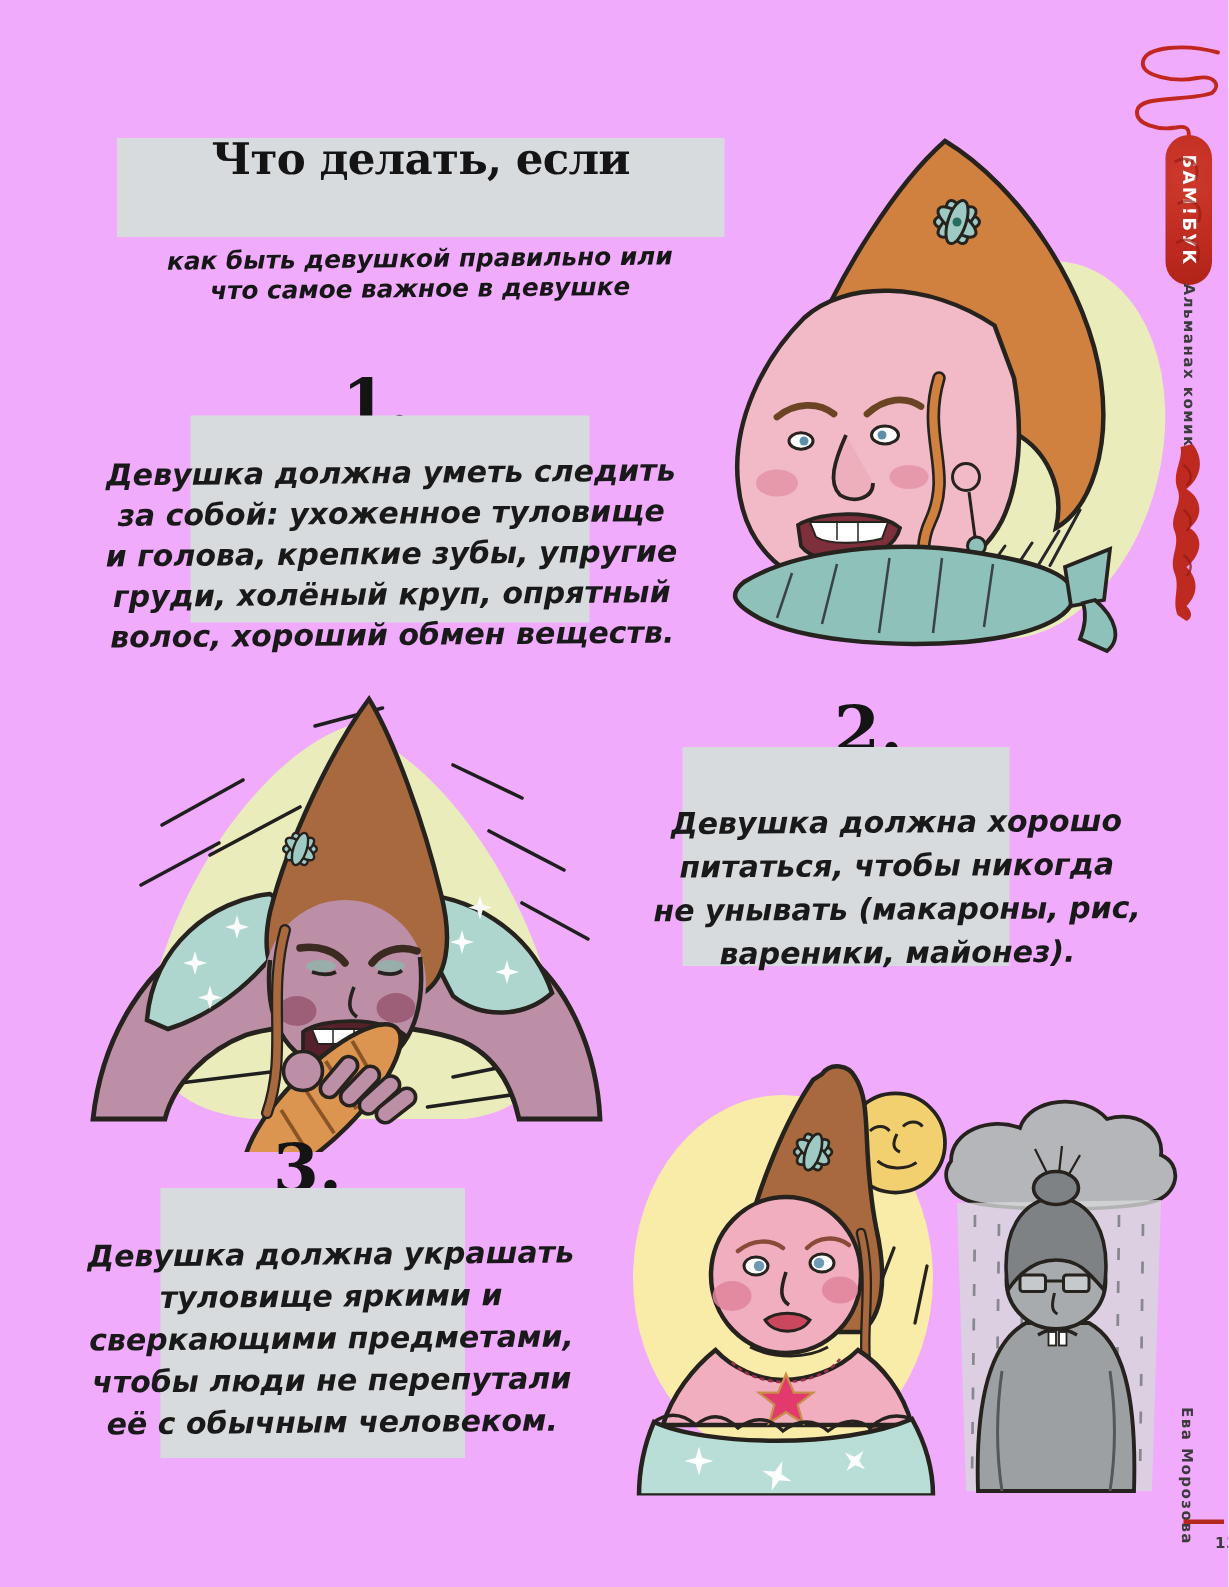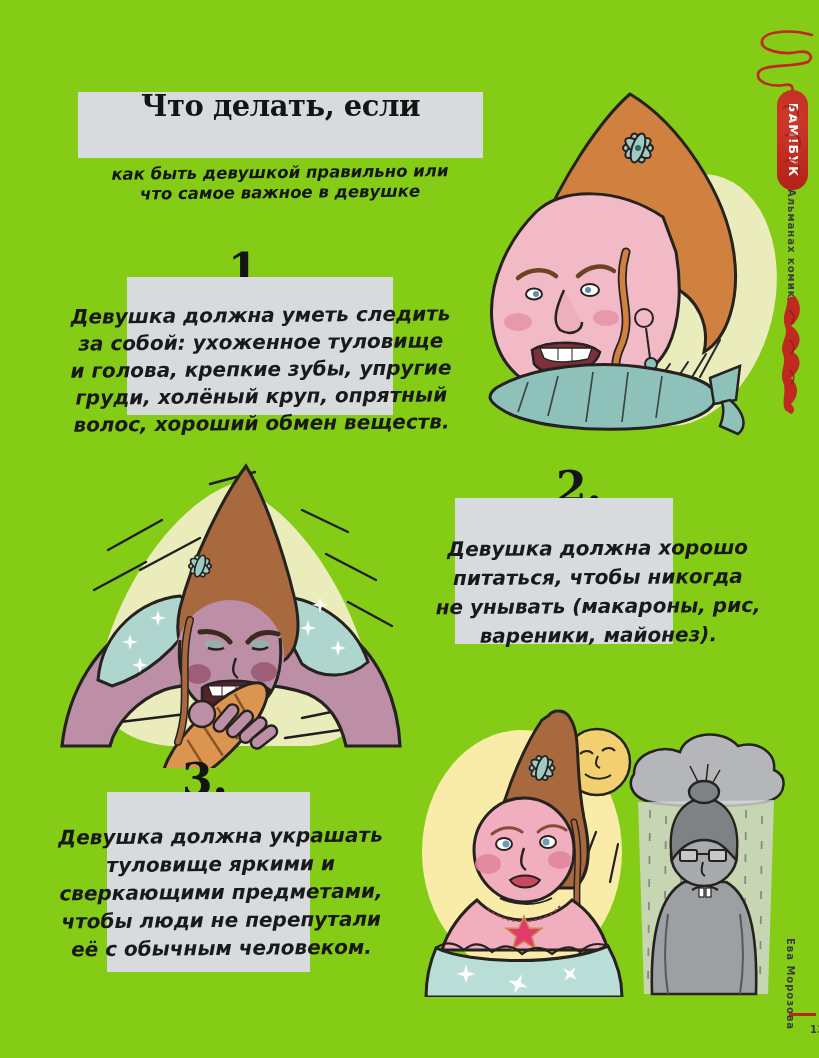--- a/index.html
+++ b/index.html
@@ -1,16 +1,16 @@
 <!DOCTYPE html>
 <html><head>
 <meta charset="utf-8">
 <style>
   html,body{margin:0;padding:0;background:#ffffff;}
-  .page{position:relative;width:819px;height:1058px;background:#84cc16;overflow:hidden;
+  .page{position:relative;width:819px;height:1058px;background:#f0abfc;overflow:hidden;
         font-family:"DejaVu Sans",sans-serif;color:#1f1f1f;}
   .abs{position:absolute;}
 
   
   .title-block{left:78px;top:92px;width:405px;height:66px;background:#d8dbde;}
   .page-title{left:78px;top:90px;width:405px;text-align:center;
               font-family:"DejaVu Serif",serif;font-weight:bold;font-size:29px;line-height:32px;
               color:#141414;letter-spacing:-0.5px;}
   .subtitle{left:80px;top:163px;width:400px;text-align:center;
             font-style:italic;font-weight:bold;font-size:16.5px;line-height:19.5px;

